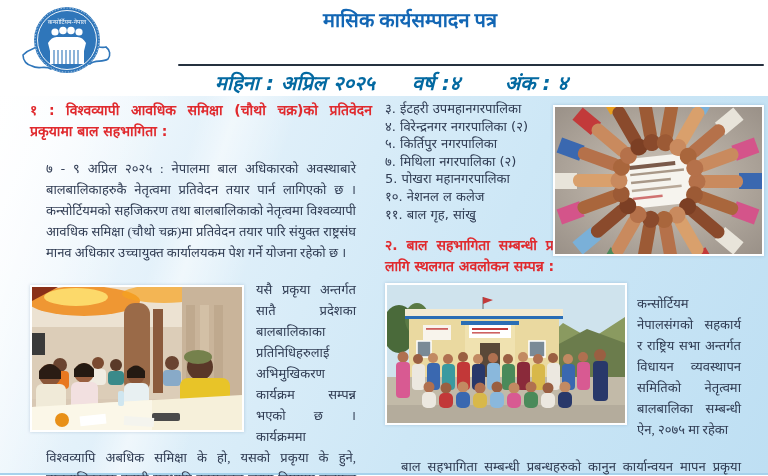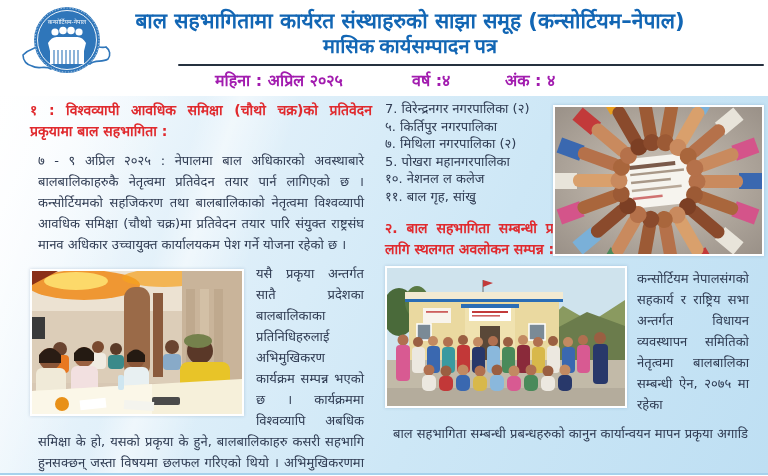--- a/index.html
+++ b/index.html
@@ -5,37 +5,37 @@
   html,body{margin:0;padding:0;background:#fff;}
   .page{position:relative;width:768px;height:476px;background:#ffffff;overflow:hidden;
         font-family:"DejaVu Sans",sans-serif;}
   
   .header{position:absolute;top:0;left:0;width:768px;height:96px;background:#fff;}
   .logo{position:absolute;left:20px;top:3px;width:94px;height:90px;}
   .titles{position:absolute;left:130px;top:8px;width:560px;text-align:center;}
   .title{font-size:21px;font-weight:bold;color:#1266b4;line-height:26px;}
   .subtitle{font-size:20px;font-weight:bold;color:#1266b4;line-height:25px;font-family:Liberation Serif, serif;}
   .rule{position:absolute;left:178px;right:4px;top:64px;height:2px;background:#25313f;border-radius:2px;}
-  .meta{position:absolute;left:175px;right:10px;top:69px;height:22px;font-size:16px;font-weight:bold;color:#a21caf;}
+  .meta{position:absolute;left:175px;right:10px;top:69px;height:22px;font-size:20px;font-weight:bold;color:#0369a1;font-style:italic;}
   .meta span{position:absolute;top:0;white-space:nowrap;}
   .meta .m-month{left:40px;}
   .meta .m-year{left:237px;}
   .meta .m-issue{left:330px;}
   
   .content{position:absolute;top:96px;left:0;width:768px;height:377px;
            background:linear-gradient(115deg,#fdfeff 0%,#e3f1fa 25%,#cde7f6 60%,#bedff3 100%);}
   .content::before{content:"";position:absolute;inset:0;pointer-events:none;
      background:linear-gradient(108deg,rgba(255,255,255,.95) 0%,rgba(255,255,255,0) 20%),
                 linear-gradient(108deg,rgba(255,255,255,0) 23%,rgba(255,255,255,.5) 27%,rgba(255,255,255,0) 34%);}
   .bottom-rule{position:absolute;top:473px;left:0;width:768px;height:2px;background:#a6d2ec;}
   .col{position:absolute;z-index:2;}
   .col-left{left:30px;top:4px;width:342px;}
   .col-right{left:385px;top:4px;width:372px;}
   .h-red{color:#e02a2e;font-weight:bold;font-size:14px;line-height:21px;text-align:justify;margin:0 0 3px 0;}
-  .body-text{color:#2f3b52;font-size:13px;line-height:21px;text-align:justify;margin:8px;}
+  .body-text{color:#2f3b52;font-size:13px;line-height:21px;text-align:justify;margin:16px;font-family:Liberation Serif, serif;}
   .list{color:#2f3b52;font-size:13px;}
   .list div{line-height:20px;white-space:nowrap;}
   .list.tight{width:168px;}
   .list.tight div{line-height:17.6px;}
   .photo{border:2px solid #ffffff;box-shadow:0 0 3px rgba(60,100,140,.25);background:#ccc;overflow:hidden;}
   .photo svg{display:block;}
   .photo-workshop{float:left;width:210px;height:143px;margin:6px 12px 2px 0;}
   .photo-hands{position:absolute;left:168px;top:5px;width:207px;height:147px;z-index:1;}
   .photo-group{float:left;width:238px;height:138px;margin:3px 10px 2px 0;}
   .heading2{margin-top:12px;}
@@ -71,21 +71,20 @@
           <line x1="42" y1="47" x2="42" y2="61"></line>
             <line x1="46" y1="47" x2="46" y2="61"></line>
           <line x1="50" y1="47" x2="50" y2="61"></line>
             <line x1="54" y1="47" x2="54" y2="61"></line>
           <line x1="58" y1="47" x2="58" y2="61"></line>
         </g>
       </g>
     </svg>
 
     <div class="titles">
-      <div class="title">बाल सहभागितामा कार्यरत संस्थाहरुको साझा समूह (कन्सोर्टियम–नेपाल)</div>
       <div class="subtitle">मासिक कार्यसम्पादन पत्र</div>
     </div>
 
     <div class="rule"></div>
 
     <div class="meta">
       <span class="m-month">महिना : अप्रिल २०२५</span>
       <span class="m-year">वर्ष :४</span>
       <span class="m-issue">अंक : ४</span>
     </div>
@@ -265,21 +264,22 @@
             <g transform="rotate(340 103 74)">
                 <rect x="184" y="66" width="24" height="16" fill="#d4548a"></rect>
                 <rect x="144" y="68" width="44" height="13" rx="6" fill="#c98a5e"></rect>
                 <circle cx="142" cy="74.5" r="8.5" fill="#b5714a"></circle>
               </g>
           </g>
         </svg>
       </div>
 
       <div class="list tight">
-        <div>7. विरेन्द्रनगर नगरपालिका (२)</div>
+        <div>३. ईटहरी उपमहानगरपालिका</div>
+        <div>४. विरेन्द्रनगर नगरपालिका (२)</div>
         <div>५. किर्तिपुर नगरपालिका</div>
         <div>७. मिथिला नगरपालिका (२)</div>
         <div>5. पोखरा महानगरपालिका</div>
         <div>१०. नेशनल ल कलेज</div>
         <div>११. बाल गृह, सांखु</div>
       </div>
 
       <div class="h-red heading2">२. बाल सहभागिता सम्बन्धी प्रबन्धहरुको कानुन कार्यान्वयन मापनका लागि स्थलगत अवलोकन सम्पन्न :</div>
 
       <div class="photo photo-group">

